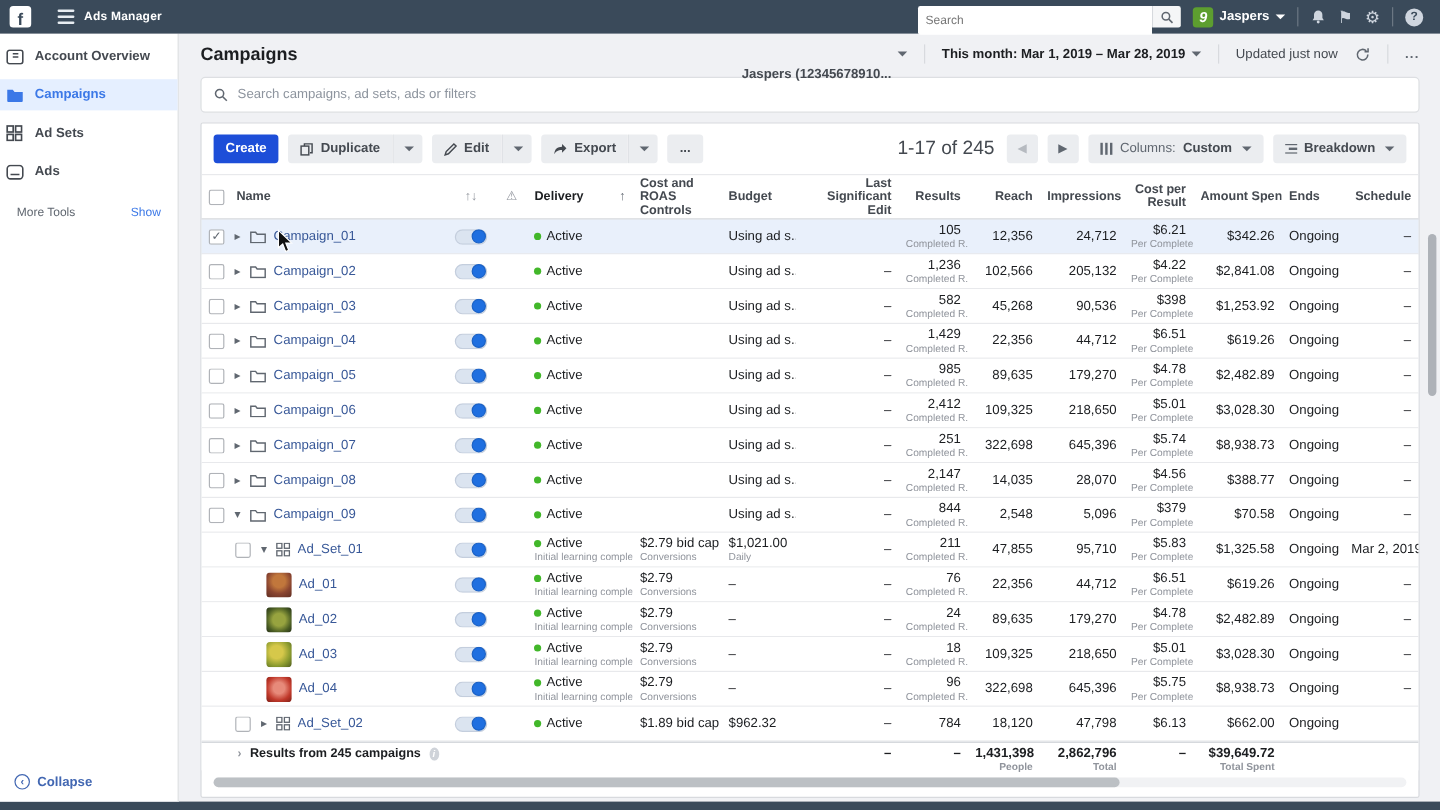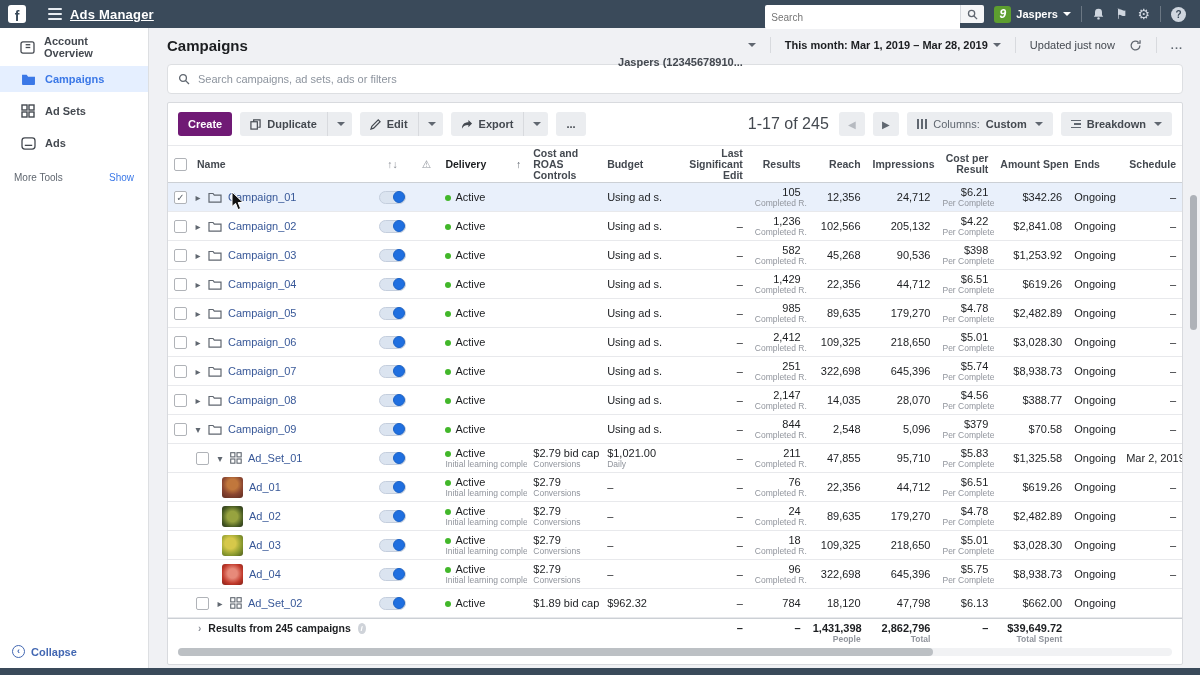--- a/index.html
+++ b/index.html
@@ -6,41 +6,41 @@
   html,body { width:1200px; height:675px; overflow:hidden; background:#f0f1f4;
     font-family:"Liberation Sans","DejaVu Sans",sans-serif; color:#1c1e21; }
 
   
   .topbar { position:absolute; left:0; top:0; width:1200px; height:28px; background:#3a4a5a;
     display:flex; align-items:center; color:#fff; z-index:30; }
   .fb-logo { width:18px; height:18px; background:#fff; border-radius:3px; margin:0 8px 0 8px;
     color:#3a4a5a; font-weight:bold; font-size:14px; display:flex; align-items:flex-end; justify-content:center; line-height:14px; }
   .hamburger { width:14px; margin:0 8px 0 14px; display:flex; flex-direction:column; gap:3px; }
   .hamburger i { display:block; height:2px; background:#e8edf2; border-radius:1px; }
-  .app-title { font-size:13px; font-weight:bold; letter-spacing:.2px;text-decoration:underline; }
+  .app-title { font-size:10px; font-weight:bold; letter-spacing:.2px; }
   .topbar-right { margin-left:auto; display:flex; align-items:center; gap:10px; padding-right:14px; }
   .tb-search { display:flex; height:18px; }
   .tb-search input { width:195px; height:18px; border:none; border-radius:2px 0 0 2px; padding:12px 6px;
     font-size:10px; background:#fff; color:#1c1e21; outline:none; }
   .tb-search button { width:24px; height:18px; border:none; border-left:1px solid #d6d9dd; background:#f5f6f7;
     border-radius:0 2px 2px 0; display:flex; align-items:center; justify-content:center; }
   .avatar { width:17px; height:17px; border-radius:3px; background:#5d9e2f; color:#fff; font-size:12px;
     font-weight:bold; display:flex; align-items:center; justify-content:center; font-style:italic; }
   .tb-user { display:flex; align-items:center; gap:5px; font-size:11px; font-weight:bold; color:#fff; }
   .caret { width:0; height:0; border-left:4px solid transparent; border-right:4px solid transparent;
     border-top:4px solid currentColor; display:inline-block; }
   .tb-divider { width:1px; height:16px; background:rgba(255,255,255,.25); }
   .tb-icon { color:#cfd6df; font-size:14px; line-height:1; display:flex; align-items:center; }
   .help-circle { width:15px; height:15px; border-radius:50%; background:#cfd6df; color:#3a4a5a;
     font-size:10px; font-weight:bold; display:flex; align-items:center; justify-content:center; }
 
   
   .sidebar { position:absolute; left:0; top:28px; width:149px; height:640px; background:#fff;
     border-right:1px solid #dddfe2; z-index:20; }
-  .side-item { display:flex; align-items:center; gap:9px; height:26px; padding:0 20px; font-size:11px;
+  .side-item { display:flex; align-items:center; gap:9px; height:26px; padding:0 4px; font-size:11px;
     font-weight:bold; color:#444950; margin-top:6px; cursor:default; }
   .side-item.active { background:#e5efff; color:#3b78e7; }
   .side-icon { width:16px; height:16px; display:flex; align-items:center; justify-content:center; }
   .side-more { display:flex; justify-content:space-between; padding:0 14px; margin-top:16px; font-size:10px; color:#606770; }
   .side-more .show { color:#3b78e7; }
   .side-collapse { position:absolute; bottom:10px; left:12px; display:flex; align-items:center; gap:6px;
     color:#4267b2; font-size:11px; font-weight:bold; }
   .collapse-circle { width:13px; height:13px; border:1.4px solid #4267b2; border-radius:50%;
     display:flex; align-items:center; justify-content:center; font-size:9px; line-height:1; }
 
@@ -61,21 +61,21 @@
     border-radius:4px; display:flex; align-items:center; padding:0 10px; gap:8px; }
   .filterbar input { border:none; outline:none; flex:1; font-size:11px; color:#1c1e21; background:transparent; }
   .filterbar input::placeholder { color:#8d949e; }
 
   .panel { margin:0 17px; background:#fff; border:1px solid #d8dade; border-radius:2px; position:relative; }
 
   .toolbar { display:flex; align-items:center; padding:9px 10px; gap:8px; }
   .btn { height:24px; border:none; border-radius:3px; font-size:11px; font-weight:bold;
     display:flex; align-items:center; gap:6px; padding:0 10px; cursor:pointer;
     font-family:"Liberation Sans","DejaVu Sans",sans-serif; }
-  .btn-green { background:#701a75; color:#fff; }
+  .btn-green { background:#1d4ed8; color:#fff; }
   .btn-gray { background:#ebedf0; color:#444950; }
   .btn .bcaret { width:0;height:0;border-left:4px solid transparent;border-right:4px solid transparent;border-top:4px solid #606770; margin-left:2px; }
   .btn-split { display:flex; }
   .btn-split .btn { border-radius:3px 0 0 3px; }
   .btn-split .btn + .btn { border-radius:0 3px 3px 0; border-left:1px solid #d8dade; padding:0 7px; }
   .toolbar-right { margin-left:auto; display:flex; align-items:center; gap:8px; }
   .pag-count { font-size:16px; color:#444950; margin-right:2px; }
   .pag-btn { width:26px; height:24px; background:#ebedf0; border:none; border-radius:3px; color:#606770; font-size:10px; }
   .pag-btn.disabled { color:#b6bac0; }
   .cols-icon { display:flex; gap:1.5px; }

